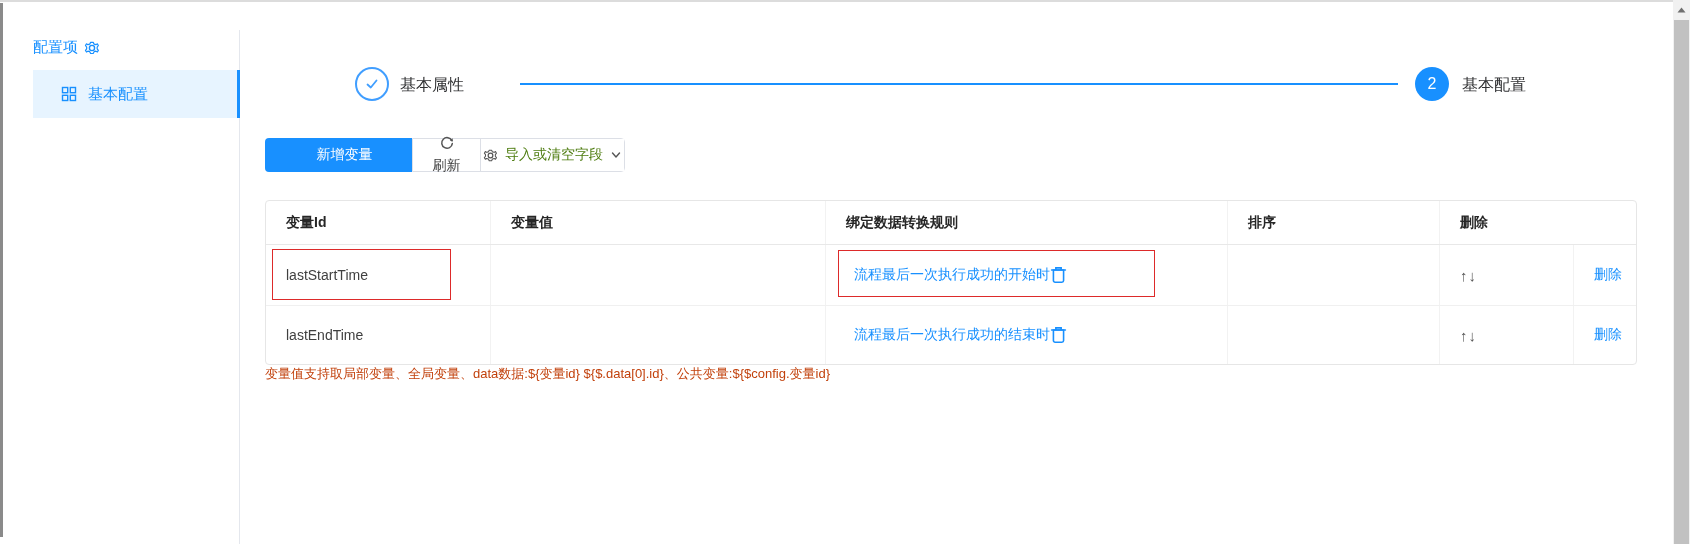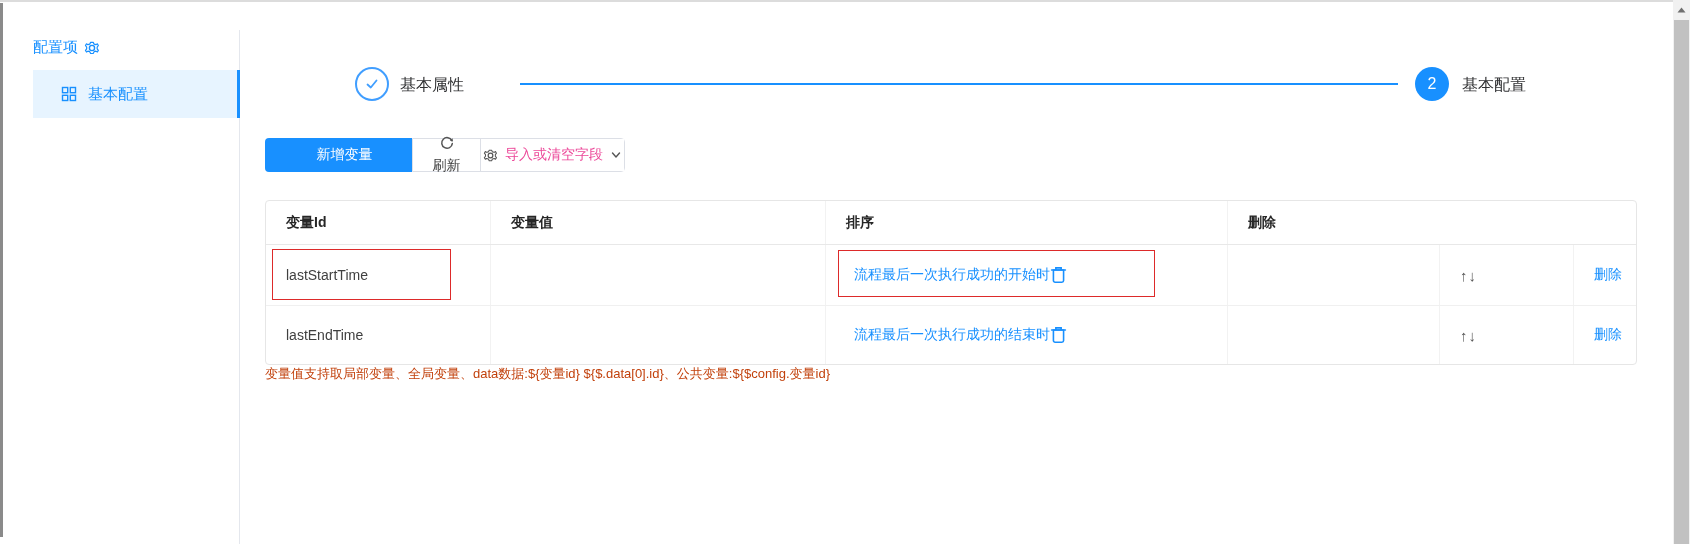--- a/index.html
+++ b/index.html
@@ -30,21 +30,21 @@
   
   .btn-add { position:absolute; left:265px; top:138px; width:147px; height:34px;
     background:#1890ff; border:none; border-radius:4px 0 0 4px; color:#fff; font-size:14px;
     font-family:inherit; cursor:pointer;padding-left:12px; }
   .btn-group { position:absolute; left:412px; top:138px; width:213px; height:34px;
     border:1px solid #dcdfe6; border-radius:0 4px 4px 0; background:#fff; display:flex; }
   .btn-refresh { width:68px; height:100%; border:none; border-right:1px solid #dcdfe6;
     background:#fff; display:flex; align-items:center; justify-content:center; gap:7px;
     font-size:14px; color:#3c3c3c; font-family:inherit; cursor:pointer;flex-direction:column; }
   .btn-import { flex:1; height:100%; border:none; background:#fff; display:flex;
-    align-items:center; justify-content:center; gap:7px; font-size:14px; color:#ec4899;
+    align-items:center; justify-content:center; gap:7px; font-size:14px; color:#4d7c0f;
     font-family:inherit; cursor:pointer; }
 
   
   .var-table { position:absolute; left:265px; top:200px; width:1372px;
     border:1px solid #e6e6e6; border-radius:4px; background:#fff; }
   .t-row { display:grid; grid-template-columns:225px 335px 402px 212px 134px auto; }
   .t-head { height:44px; border-bottom:1px solid #e8e8e8; }
   .t-head .cell { font-weight:600; color:#262626; }
   .t-r1 { height:61px; border-bottom:1px solid #f0f0f0; }
   .t-r2 { height:58px; }
@@ -138,20 +138,21 @@
         <polyline points="2.5,4 6,8 9.5,4" fill="none" stroke="#555" stroke-width="1.4" stroke-linecap="round" stroke-linejoin="round"></polyline>
       </svg>
     </span>
   </button>
 </div>
 
 <div class="var-table">
   <div class="t-row t-head">
     <div class="cell">变量Id</div>
     <div class="cell">变量值</div>
+    <div class="cell">绑定数据转换规则</div>
     <div class="cell">排序</div>
     <div class="cell">删除</div>
   </div>
 
   <div class="t-row t-r1">
     <div class="cell">lastStartTime</div>
     <div class="cell"></div>
     <div class="cell cell-rule">
       <span class="rule-link">流程最后一次执行成功的开始时</span>
       <button class="trash-btn">

